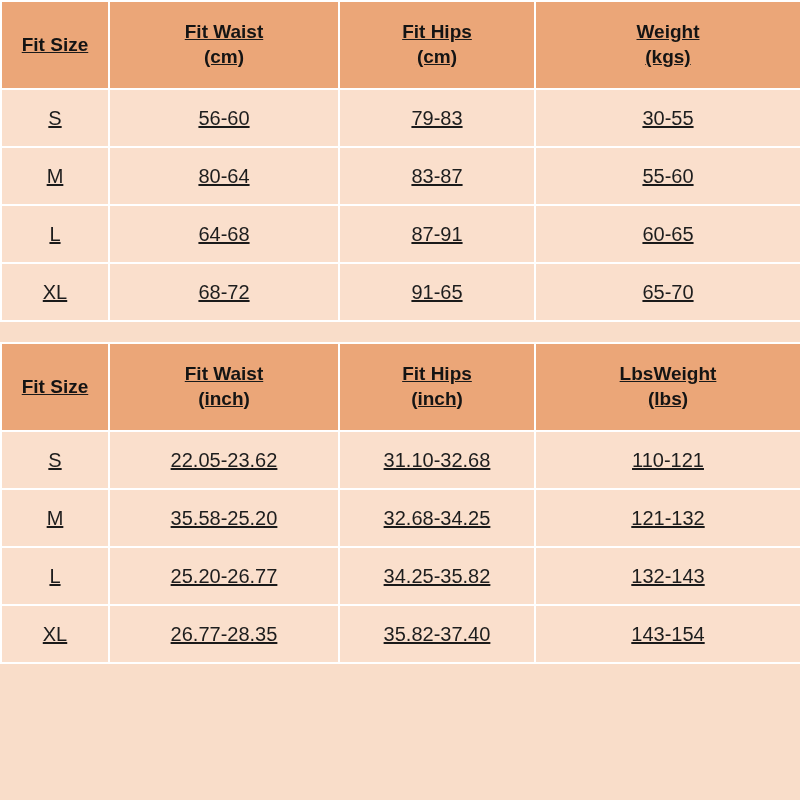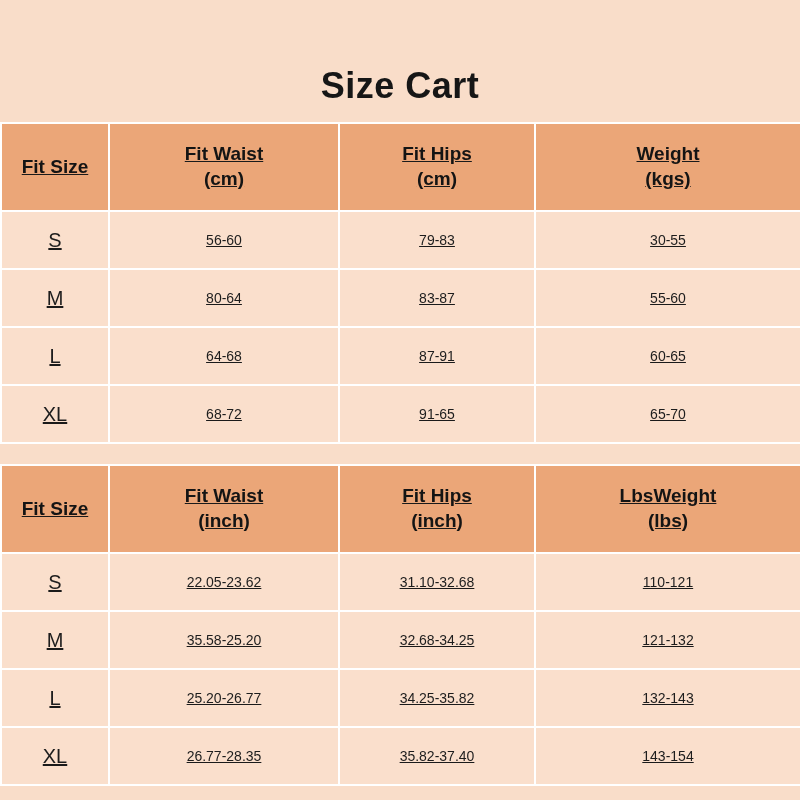--- a/index.html
+++ b/index.html
@@ -55,21 +55,21 @@
     height: 78px;
     line-height: 1.3;
     color: #141414;
     padding: 4px 2px;
   }
   table.size-table thead th .hline {
     display: block;
   }
   table.size-table tbody td {
     background: #fadfcc;
-    font-size: 14px;
+    font-size: 20px;
     height: 52px;
     font-weight: normal;
     color: #1d1d1d;
     padding: 2px;
   }
   table.size-table tbody td.size-col {
     font-size: 20px;
   }
   .gap {
     height: 20px;
@@ -82,21 +82,20 @@
   .bottom-space {
     height: 38px;
     background: #f9ddc9;
   }
 </style>
 </head>
 <body>
 
 <div class="page">
 
-  <div class="title">Size Cart</div>
 
   <div class="table-block">
     <table class="size-table">
       <colgroup>
         <col class="c1">
           <col class="c2">
           <col class="c3">
           <col class="c4">
       </colgroup>
       <thead>

